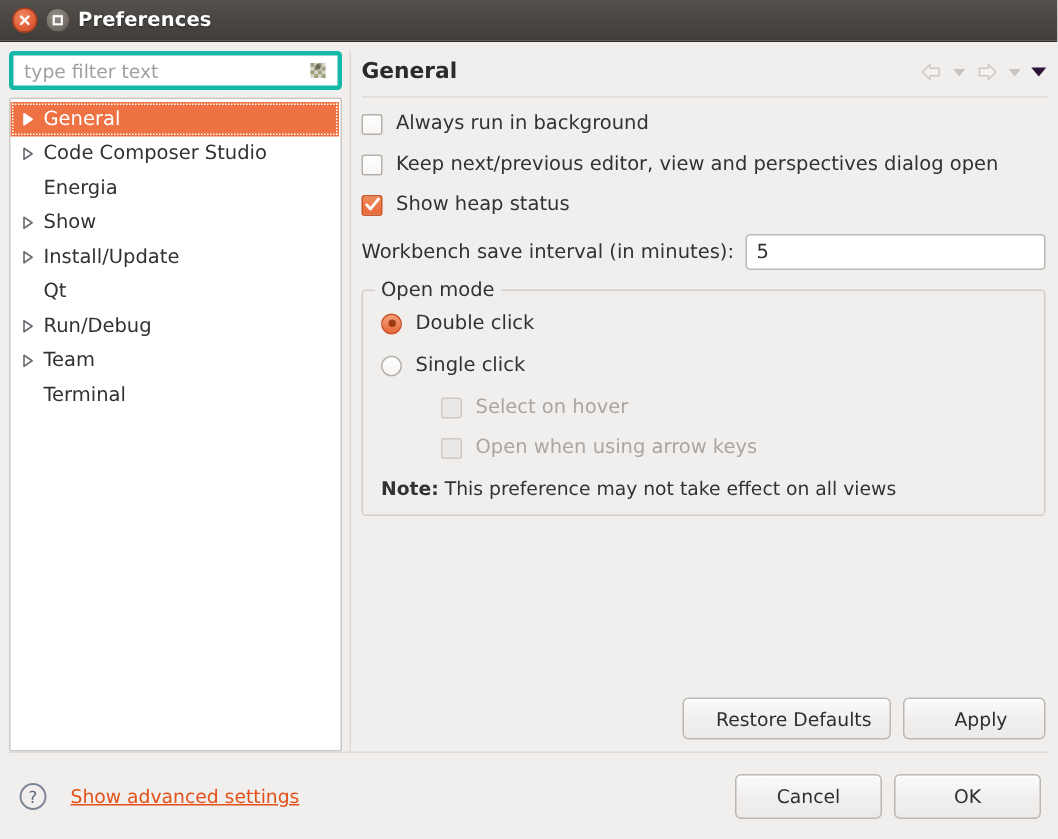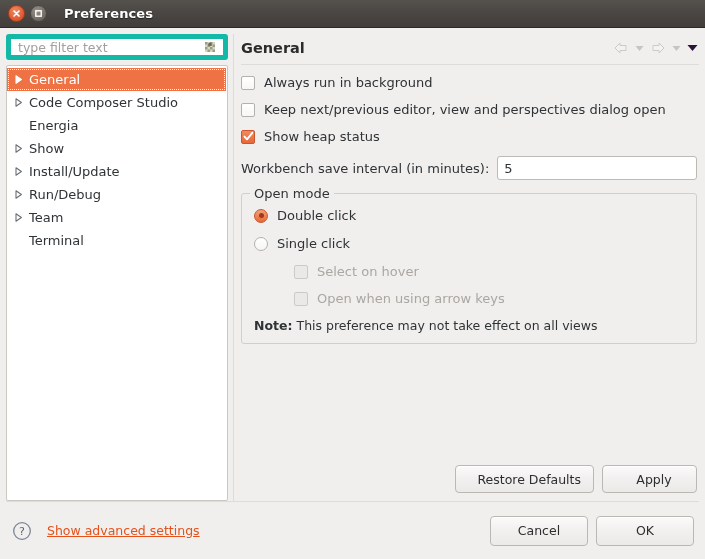--- a/index.html
+++ b/index.html
@@ -41,21 +41,20 @@
   }
   .wbtn.max {
     background: radial-gradient(circle at 40% 32%, #97918b 0%, #777169 55%, #5d574f 100%);
     border: 1px solid #4c4640;
   }
   .wbtn svg { display: block; }
   .title-text {
     color: #ffffff;
     font-size: 13px;
     font-weight: bold;
-    margin-left: 12px;
     letter-spacing: 0.1px;
     text-shadow: 0 1px 1px rgba(0,0,0,0.55);
   }
 
   
   .content {
     flex: 1 1 auto;
     display: flex;
     flex-direction: column;
     background: #f1efee;
@@ -72,21 +71,21 @@
   .leftpane {
     width: 227px;
     flex: 0 0 227px;
     display: flex; flex-direction: column;
     padding-right: 5px;
   }
   .filterbox {
     position: relative;
     height: 26px;
     background: #ffffff;
-    border: 5px solid #14b8a6;
+    border: 3px solid #14b8a6;
     border-radius: 3px;
     display: flex; align-items: center;
     margin-bottom: 5px;
   }
   .filterbox input {
     flex: 1 1 auto;
     border: 0; outline: 0;
     background: transparent;
     font-family: inherit;
     font-size: 12.5px;
@@ -388,20 +387,24 @@
               </span>
               <span class="tree-label">Show</span>
             </div>
             <div class="tree-item">
               <span class="arrow">
                 <svg width="8" height="9" viewBox="0 0 8 9">
                   <path d="M1 0.8 L6.4 4.5 L1 8.2 Z" fill="none" stroke="#6b6f73" stroke-width="1.1" stroke-linejoin="round"></path>
                 </svg>
               </span>
               <span class="tree-label">Install/Update</span>
+            </div>
+            <div class="tree-item">
+              <span class="arrow"></span>
+              <span class="tree-label">Qt</span>
             </div>
             <div class="tree-item">
               <span class="arrow">
                 <svg width="8" height="9" viewBox="0 0 8 9">
                   <path d="M1 0.8 L6.4 4.5 L1 8.2 Z" fill="none" stroke="#6b6f73" stroke-width="1.1" stroke-linejoin="round"></path>
                 </svg>
               </span>
               <span class="tree-label">Run/Debug</span>
             </div>
             <div class="tree-item">

